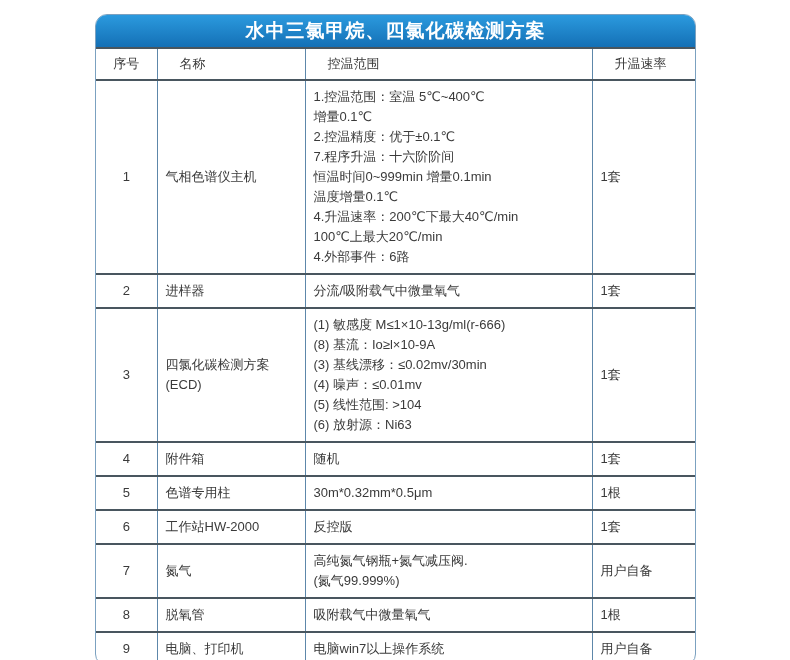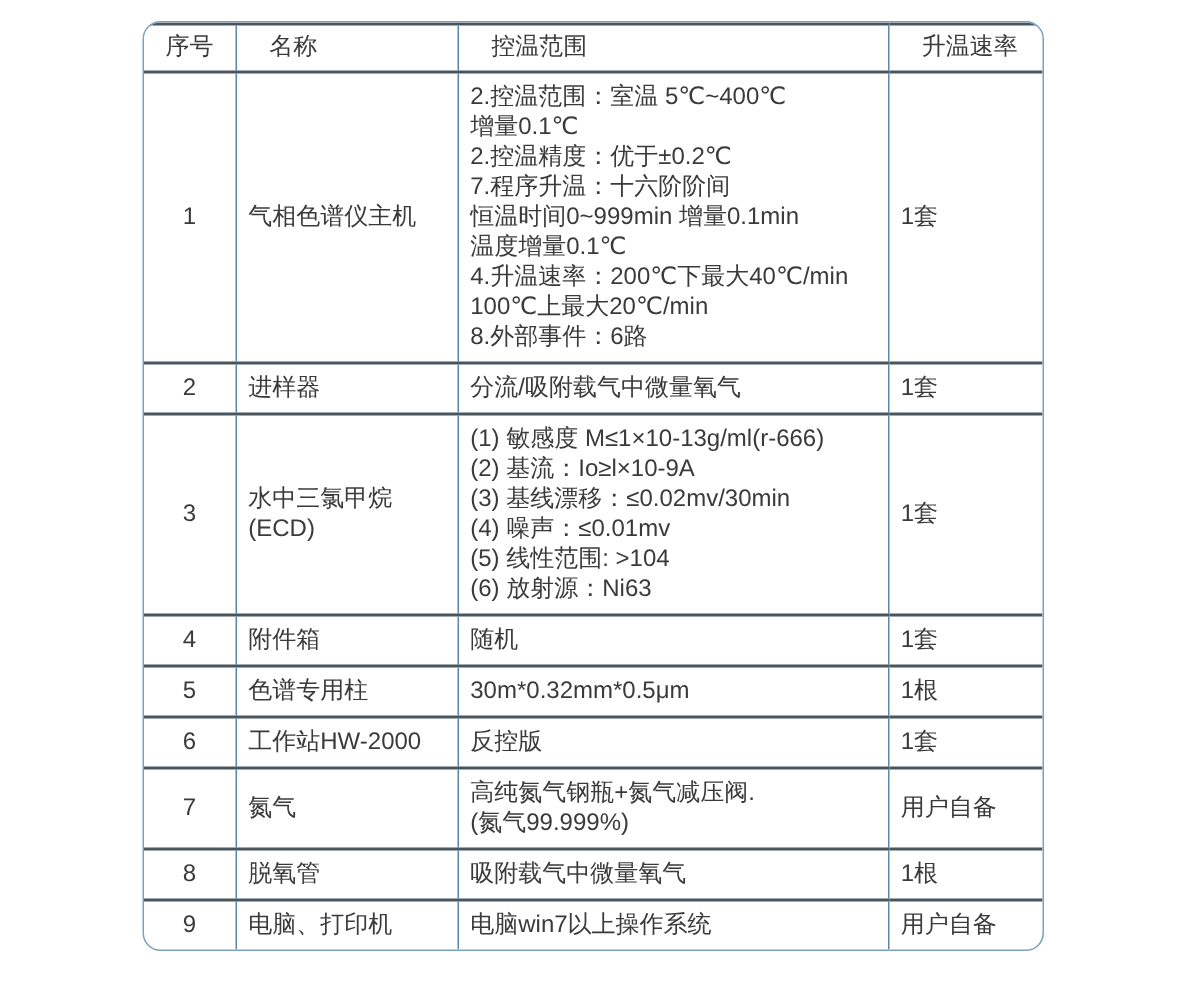--- a/index.html
+++ b/index.html
@@ -44,21 +44,21 @@
     table-layout: fixed;
   }
   .spec-table col.c-no   { width: 61px; }
   .spec-table col.c-name { width: 148px; }
   .spec-table col.c-spec { width: 287px; }
   .spec-table col.c-qty  { width: 103px; }
   .spec-table th, .spec-table td {
     border-top: 2px solid var(--border-dark, #49565f);
     border-left: 1px solid var(--border-light, #5d87aa);
     color: var(--text, #3a3a3a);
-    font-size: 16px;
+    font-size: 13px;
     line-height: 20px;
     padding: 6px 8px;
     vertical-align: middle;
     text-align: left;
     font-weight: normal;
     box-sizing: border-box;
     overflow: hidden;
   }
   .spec-table th { padding: 5px 8px; }
   .spec-table th:first-child, .spec-table td:first-child {
@@ -68,68 +68,69 @@
     padding-right: 2px;
   }
   .spec-table thead th { border-top: 2px solid var(--border-dark, #49565f); padding-left: 22px; }
   .spec-line { white-space: nowrap; }
 </style>
 </head>
 <body>
 
 <div class="page">
   <div class="card">
+    <div class="title-bar">水中三氯甲烷、四氯化碳检测方案</div>
     <table class="spec-table">
       <colgroup>
         <col class="c-no">
           <col class="c-name">
           <col class="c-spec">
           <col class="c-qty">
       </colgroup>
       <thead>
         <tr>
           <th>序号</th>
           <th>名称</th>
           <th>控温范围</th>
           <th>升温速率</th>
         </tr>
       </thead>
       <tbody id="rows-body">
   <tr>
     <td>1</td>
     <td>气相色谱仪主机</td>
     <td>
-              <div class="spec-line">2.控温范围：室温 5℃~400℃</div>
+              <div class="spec-line">1.控温范围：室温 5℃~400℃</div>
               <div class="spec-line">增量0.1℃</div>
-              <div class="spec-line">2.控温精度：优于±0.2℃</div>
+              <div class="spec-line">2.控温精度：优于±0.1℃</div>
               <div class="spec-line">7.程序升温：十六阶阶间</div>
               <div class="spec-line">恒温时间0~999min 增量0.1min</div>
               <div class="spec-line">温度增量0.1℃</div>
               <div class="spec-line">4.升温速率：200℃下最大40℃/min</div>
               <div class="spec-line">100℃上最大20℃/min</div>
-              <div class="spec-line">8.外部事件：6路</div>
+              <div class="spec-line">4.外部事件：6路</div>
             </td>
     <td>1套</td>
   </tr>
 
   <tr>
     <td>2</td>
     <td>进样器</td>
     <td>
               <div class="spec-line">分流/吸附载气中微量氧气</div>
             </td>
     <td>1套</td>
   </tr>
 
   <tr>
     <td>3</td>
-    <td>水中三氯甲烷(ECD)</td>
+    <td>四氯化碳检测方案(ECD)</td>
     <td>
               <div class="spec-line">(1) 敏感度 M≤1×10-13g/ml(r-666)</div>
-              <div class="spec-line">(2) 基流：Io≥l×10-9A</div>
+              <div class="spec-line">(8) 基流：Io≥l×10-9A</div>
               <div class="spec-line">(3) 基线漂移：≤0.02mv/30min</div>
               <div class="spec-line">(4) 噪声：≤0.01mv</div>
               <div class="spec-line">(5) 线性范围: &gt;104</div>
               <div class="spec-line">(6) 放射源：Ni63</div>
             </td>
     <td>1套</td>
   </tr>
 
   <tr>
     <td>4</td>

